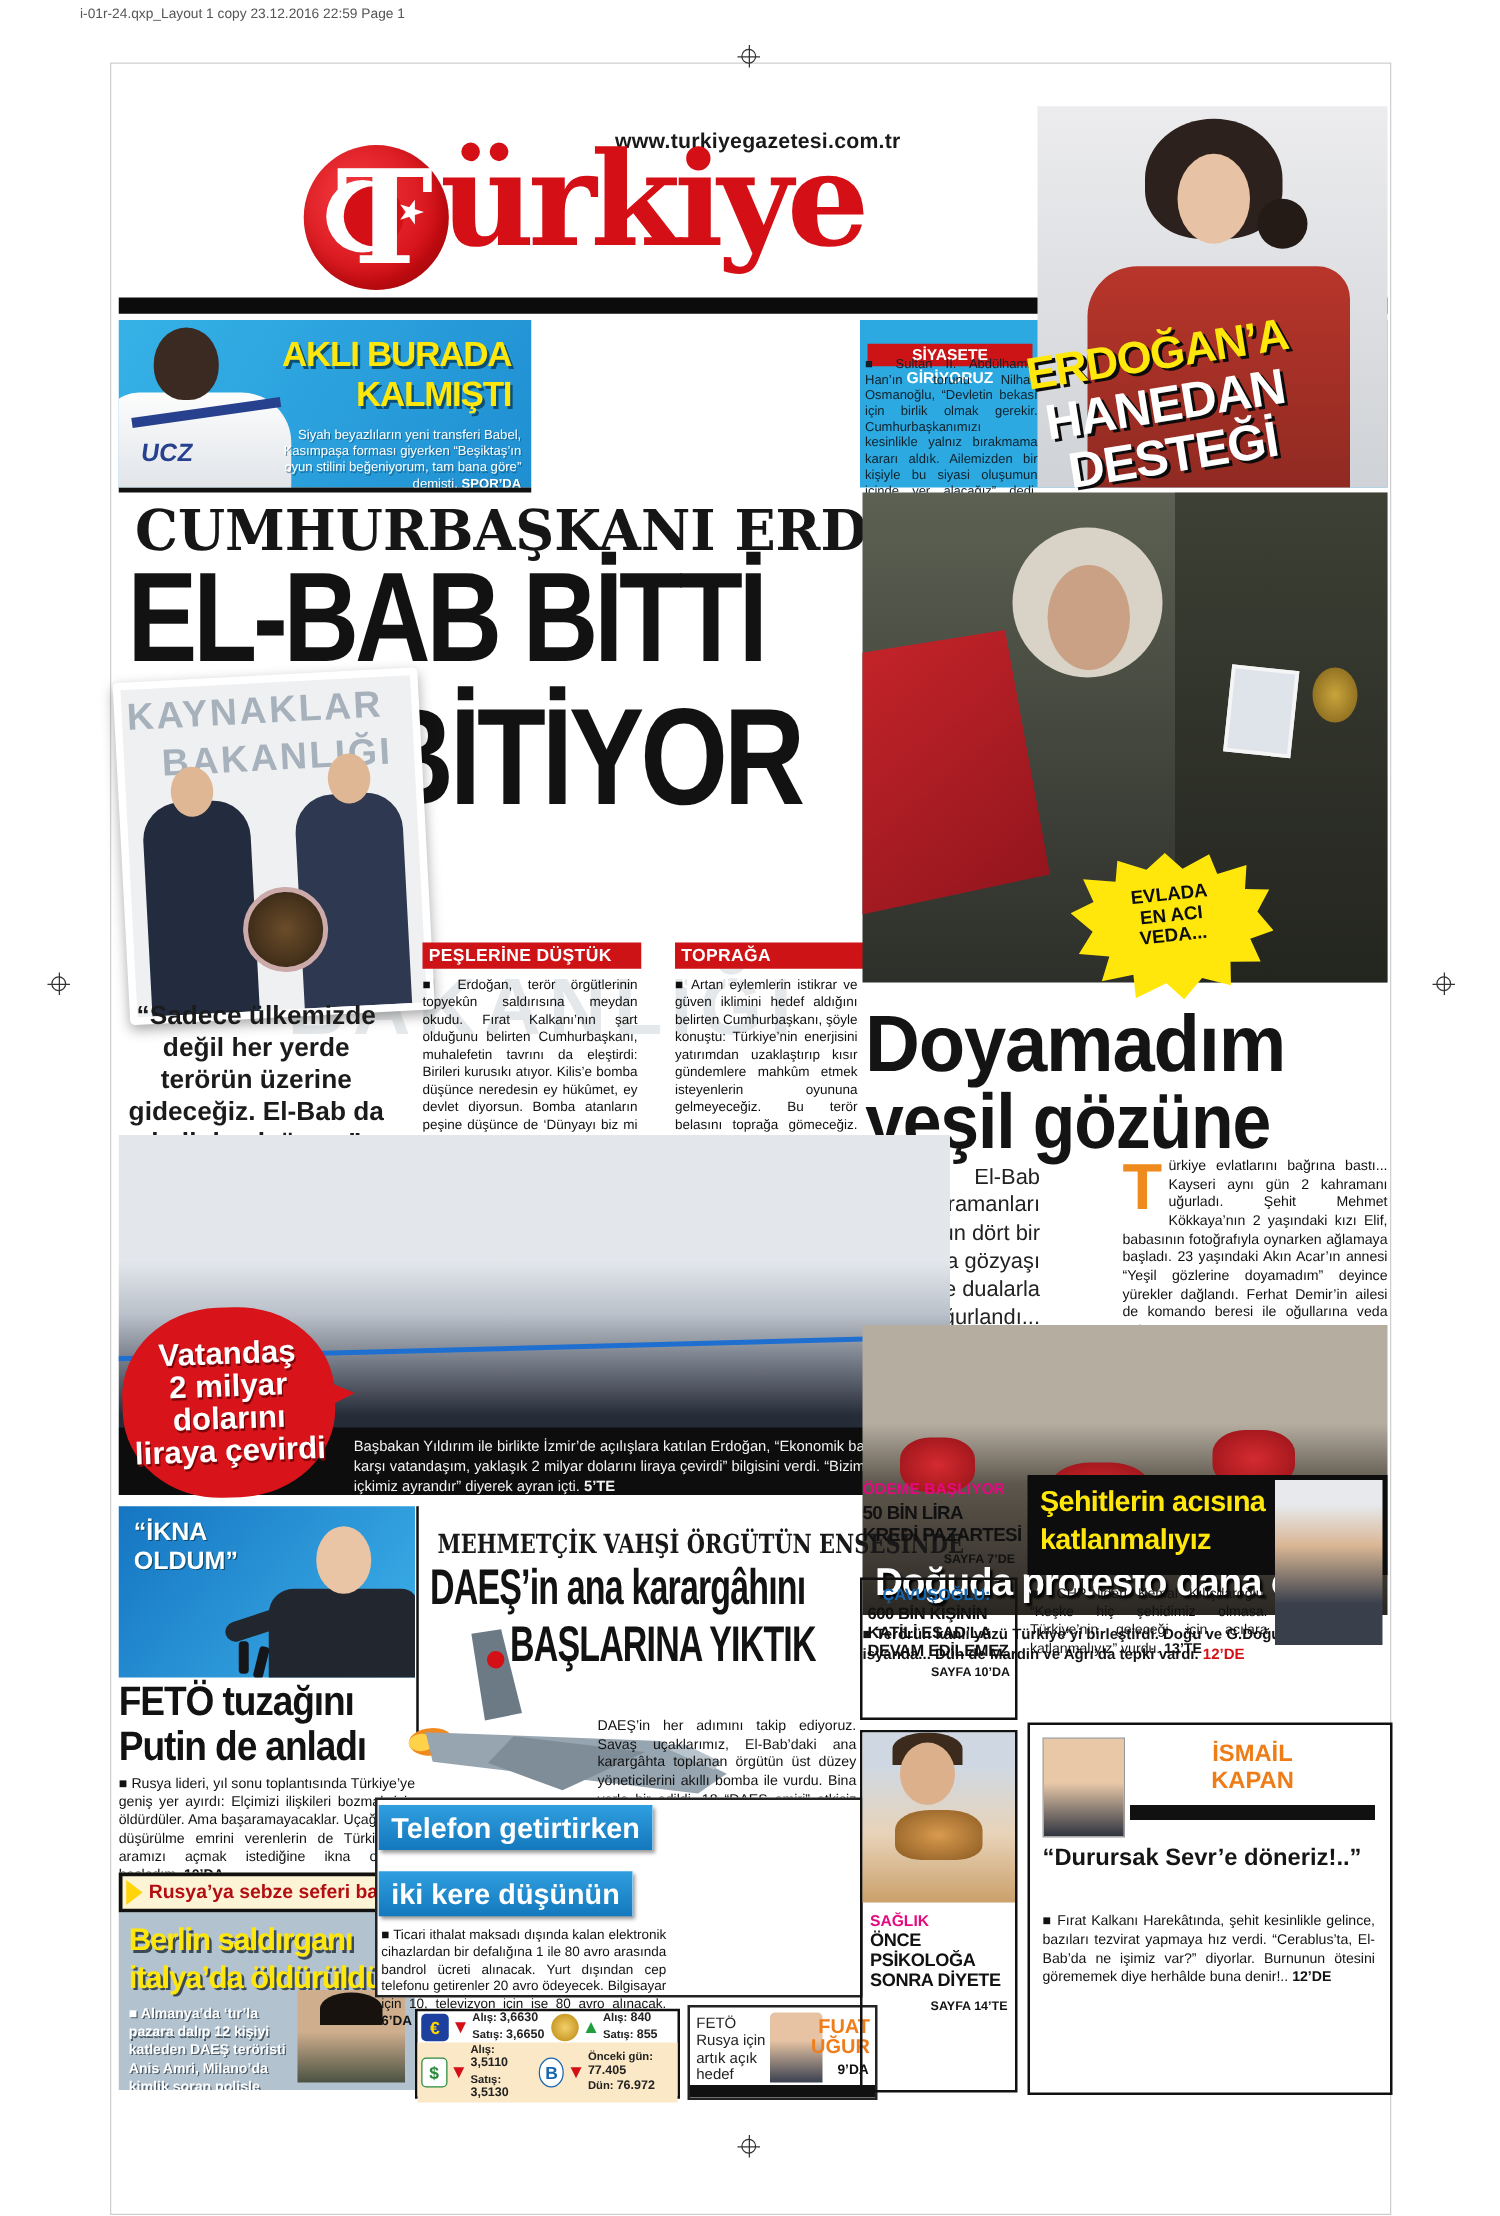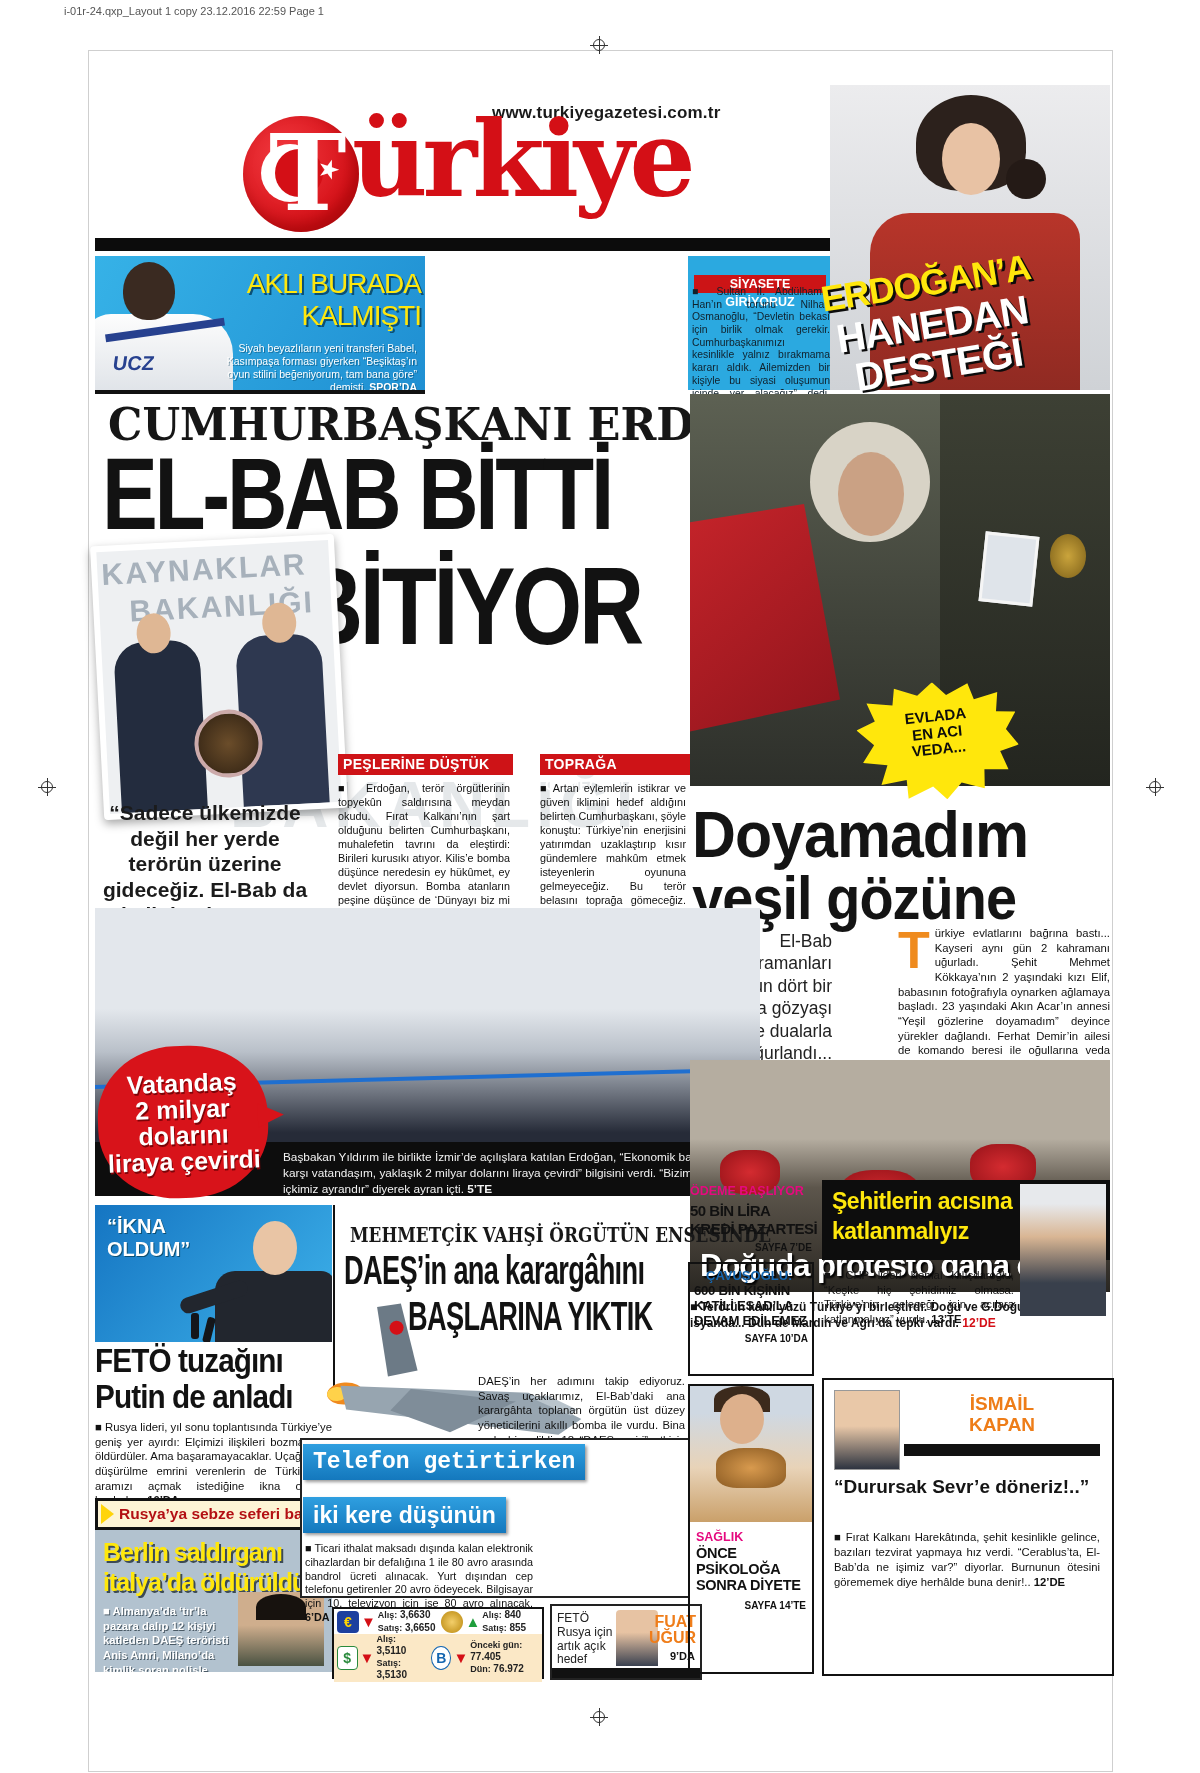--- a/index.html
+++ b/index.html
@@ -31,21 +31,21 @@
   .issn-n{font-size:10px;letter-spacing:2px;}
   .m-date{left:100px;top:283px;color:#d40f16;font-weight:bold;font-size:15px;}
   .m-price{left:100px;top:302px;color:#1c1c1c;font-weight:bold;font-size:13px;}
   .blackbar{left:95px;top:238px;width:1015px;height:13px;background:#0c0c0c;}
   
   .sportbox{left:95px;top:256px;width:330px;height:134px;background:linear-gradient(120deg,#36b2e7,#1f8fd2);border-bottom:4px solid #111;overflow:hidden;}
   .player-head{left:28px;top:6px;width:52px;height:58px;border-radius:50% 50% 46% 46%;background:#3a2a21;}
   .player-shirt{left:-12px;top:58px;width:150px;height:80px;border-radius:28px 40px 0 0;background:linear-gradient(#fdfdfd,#dfe3e8);}
   .player-stripe{left:10px;top:70px;width:120px;height:8px;background:#27418f;transform:rotate(-8deg);}
   .ucz{left:18px;top:96px;color:#27418f;font-weight:bold;font-size:20px;transform:skewX(-8deg);}
-  .sport-t{right:4px;color:#ffe70c;font-weight:normal;font-size:28px;text-shadow:2px 2px 0 #0b4f74;letter-spacing:-1px;text-align:right;}
+  .sport-t{right:16px;color:#ffe70c;font-weight:bold;font-size:28px;text-shadow:2px 2px 0 #0b4f74;letter-spacing:-1px;text-align:right;}
   .sport-body{right:8px;top:86px;width:200px;color:#fff;font-size:10.5px;line-height:1.25;text-align:right;text-shadow:1px 1px 0 rgba(0,60,90,.5);}
   .dizibox{left:430px;top:256px;width:255px;height:134px;border:3px solid #111;background:linear-gradient(160deg,#d7c09a 55%,#9d7f5c);overflow:hidden;}
   .dizi-p1{left:8px;top:22px;width:34px;height:40px;border-radius:50% 50% 30% 30%;background:#6b4a35;}
   .dizi-p1b{left:2px;top:56px;width:48px;height:70px;border-radius:12px 12px 0 0;background:#9a8777;}
   .dizi-p2{left:52px;top:6px;width:40px;height:46px;border-radius:50% 50% 30% 30%;background:#4a3226;}
   .dizi-p2b{left:40px;top:48px;width:70px;height:86px;border-radius:16px 16px 0 0;background:linear-gradient(#b04a3c,#7c4a56);}
   .dizi-t{right:6px;font-weight:bold;font-size:30px;letter-spacing:-1px;text-shadow:2px 2px 0 #3b2a18;}
   .dizi-badge{right:4px;bottom:4px;background:#e30613;color:#fff;font-weight:bold;font-size:10px;padding:2px 6px;}
   .bluepanel{left:688px;top:256px;width:422px;height:134px;background:#2ba9e0;}
   .siyaset-k{left:694px;top:275px;width:132px;height:18px;background:#cc1416;color:#fff;font-weight:bold;font-size:12.5px;text-align:center;line-height:18px;}
@@ -338,21 +338,21 @@
       <polygon points="88,96 192,116 124,142 66,116" fill="#7f8d99"></polygon>
       <polygon points="205,112 246,134 252,128 224,112" fill="#b9c4cc"></polygon>
       <circle cx="78" cy="34" r="7" fill="#d40f16"></circle>
     </svg>
   </div>
   <div class="abs daes-body">
     <span>DAEŞ’in her adımını takip ediyoruz. Savaş uçaklarımız, El-Bab’daki ana karargâhta toplanan örgütün üst düzey yöneticilerini akıllı bomba ile vurdu. Bina yerle bir edildi, 18 “DAEŞ emiri” etkisiz hâle getirildi. Diğer bölgelerde de 24 terörist öldürüldü. </span><span class="pref">13’TE</span>
   </div>
 
   <div class="abs telframe"></div>
-  <div class="abs telbar" style="left:303px;top:1444px;font-family:Liberation Mono, monospace;">Telefon getirtirken</div>
+  <div class="abs telbar" style="left:303px;top:1444px;">Telefon getirtirken</div>
   <div class="abs telbar" style="left:303px;top:1497px;">iki kere düşünün</div>
   <div class="abs tel-body">
     <span>■ Ticari ithalat maksadı dışında kalan elektronik cihazlardan bir defalığına 1 ile 80 avro arasında bandrol ücreti alınacak. Yurt dışından cep telefonu getirenler 20 avro ödeyecek. Bilgisayar için 10, televizyon için ise 80 avro alınacak. </span><span class="pref">6’DA</span>
   </div>
 
   <div class="abs markets">
     <div class="mrow">
       <div class="micon" style="background:#1d3f9e;color:#ffd400;">€</div>
       <div class="arrow" style="color:#d40f16;">▼</div>
       <div class="mvals">

